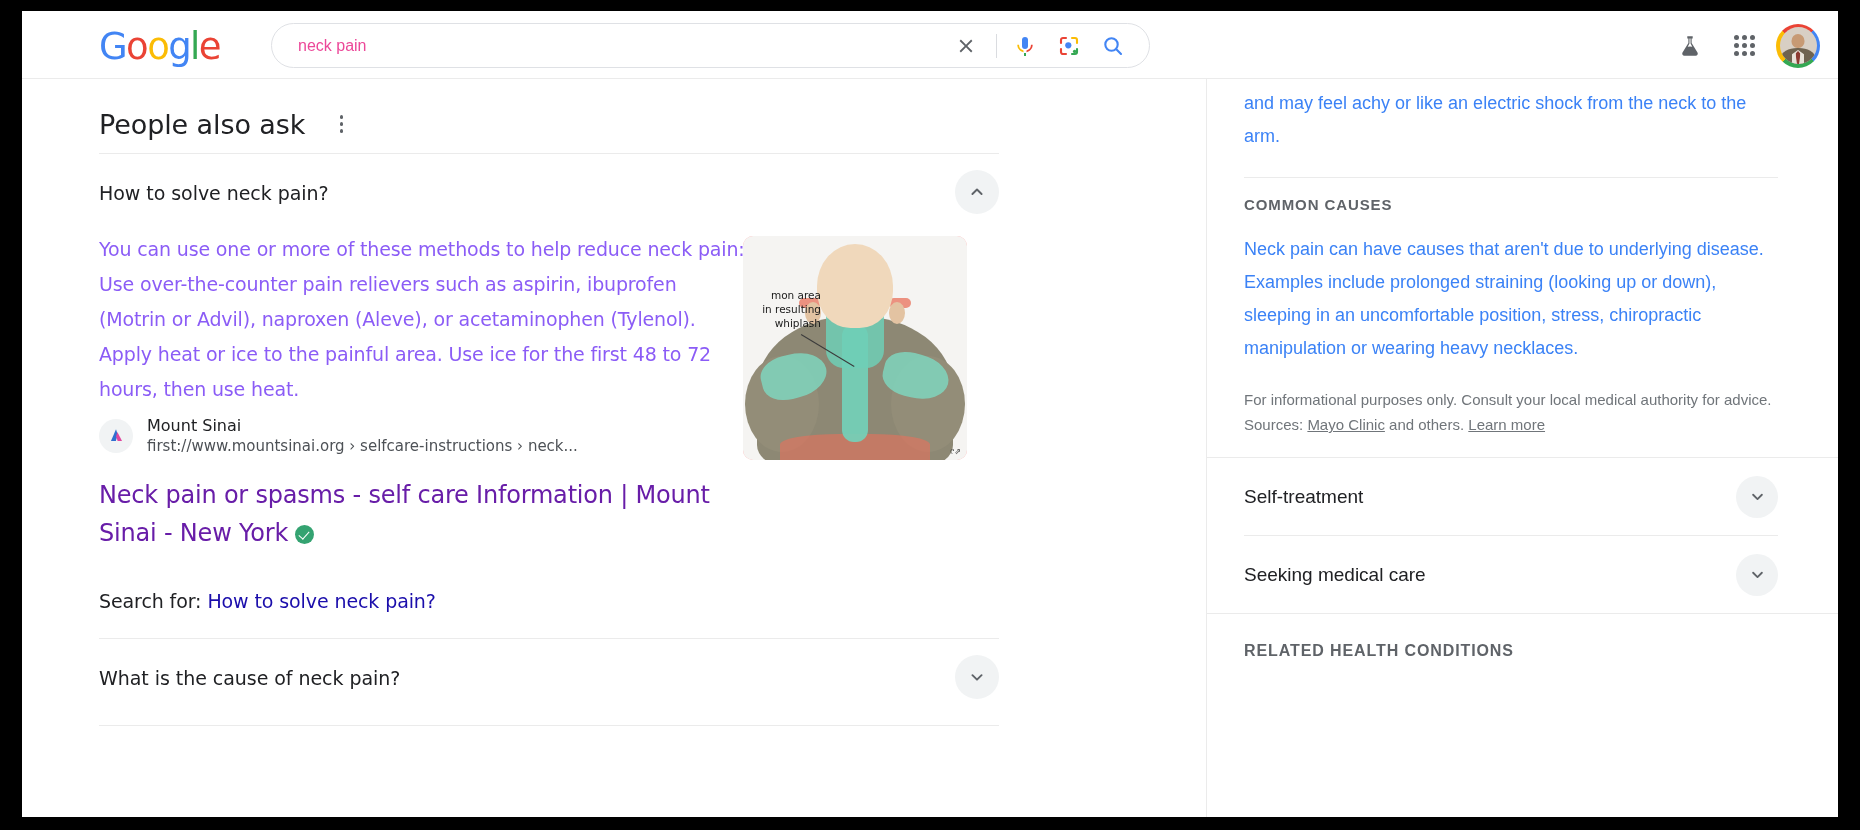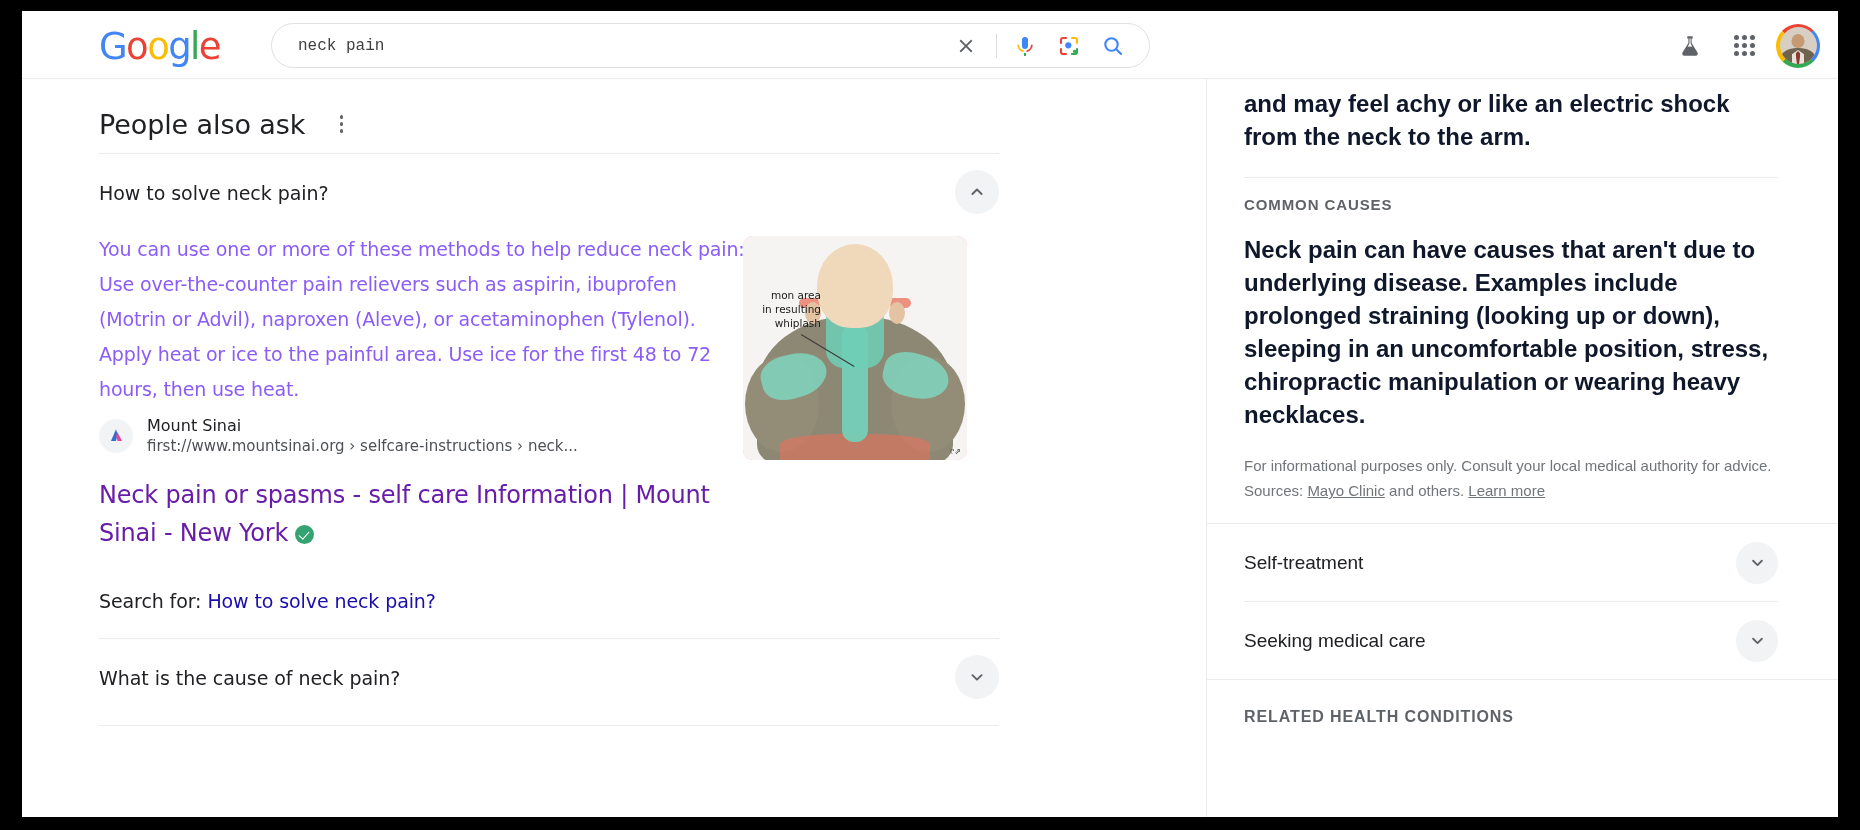--- a/index.html
+++ b/index.html
@@ -61,23 +61,23 @@
     border-radius: 24px;
     background: #fff;
     display: flex;
     align-items: center;
   }
   #search-input {
     flex: 1;
     border: none;
     outline: none;
     background: transparent;
-    font-family: Liberation Mono, monospace;
+    font-family: Liberation Sans, sans-serif;
     font-size: 16px;
-    color: #404040;
+    color: #ec4899;
     padding: 0 0 0 26px;
     height: 42px;
   }
   .sb-btn {
     width: 44px; height: 44px;
     display: flex; align-items: center; justify-content: center;
     cursor: pointer;
     flex: 0 0 auto;
   }
   #clear-btn { margin-right: 2px; }
@@ -457,24 +457,23 @@
   #kp {
     position: absolute;
     left: 1185px; top: 0;
     width: 631px;
     height: 738px;
     background: #fff;
   }
   #kp-inner { padding: 0 60px 0 37px; }
   .kp-p {
     font-family: "Liberation Sans", sans-serif;
-    font-size: 24px;
+    font-size: 18px;
     line-height: 33px;
-    color: #0f172a;
-    font-weight: bold;
+    color: #3b82f6;
   }
   .kp-rule {
     height: 1px;
     background: #ebebeb;
     margin: 24px 0 0 0;
   }
   .kp-section-label {
     font-family: "Liberation Sans", sans-serif;
     font-size: 15px;
     font-weight: bold;

